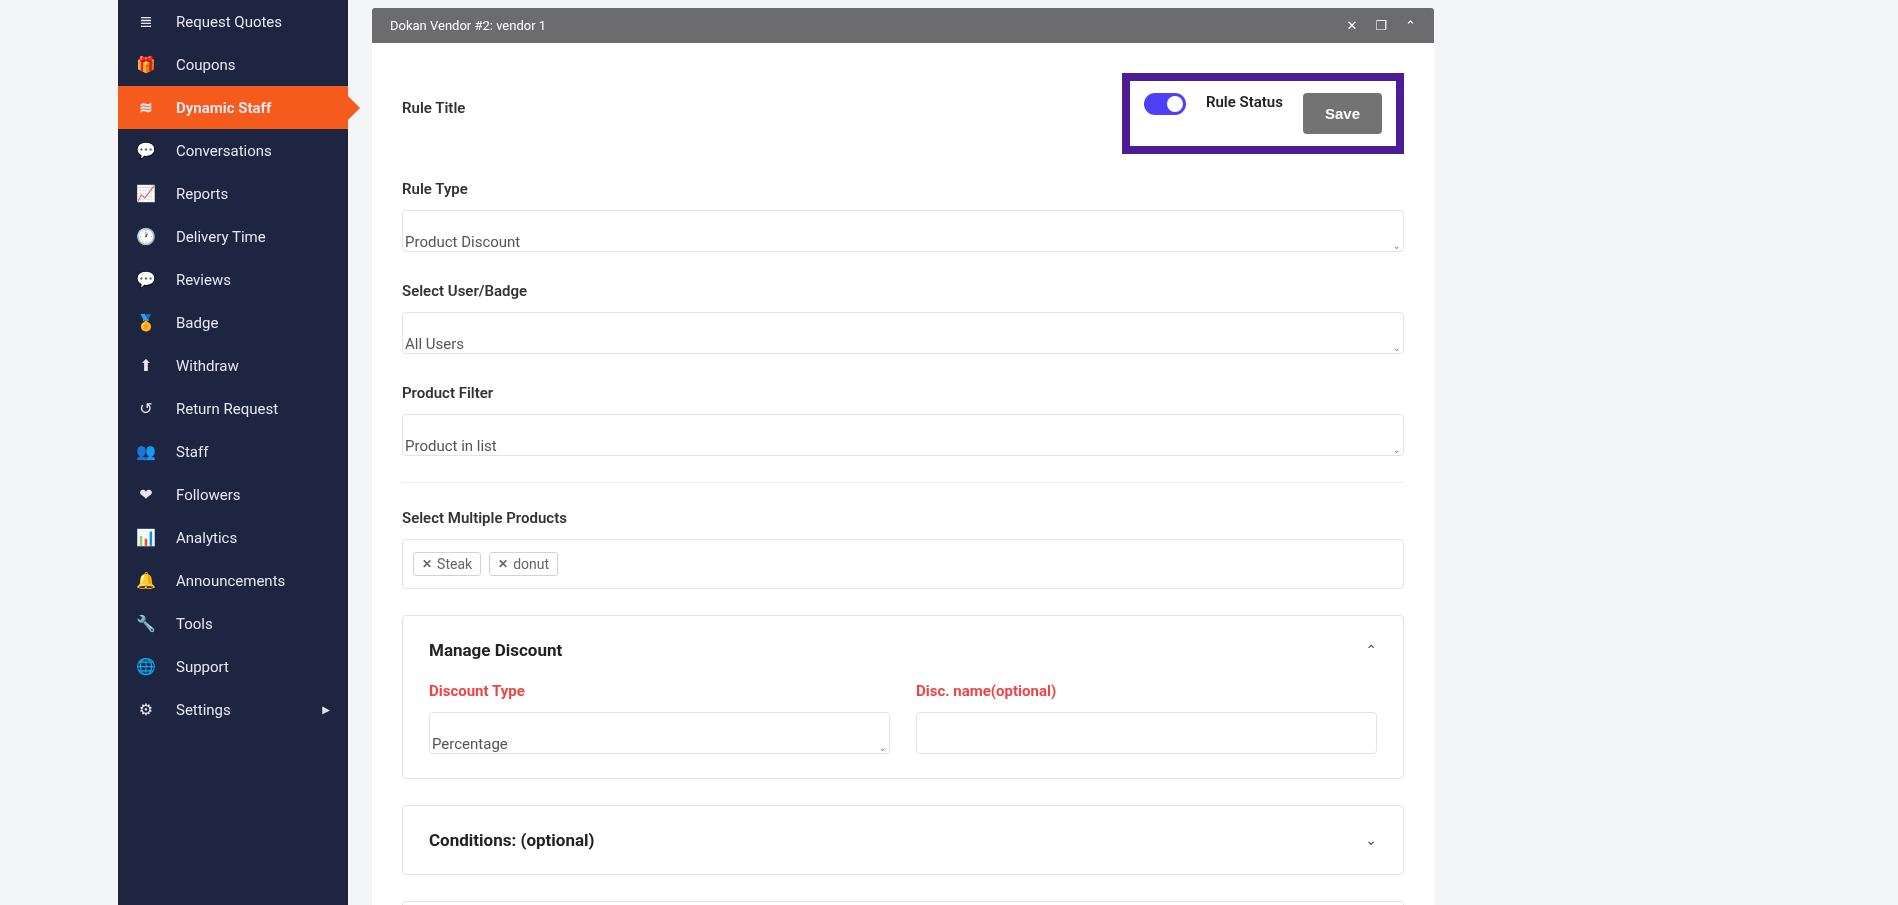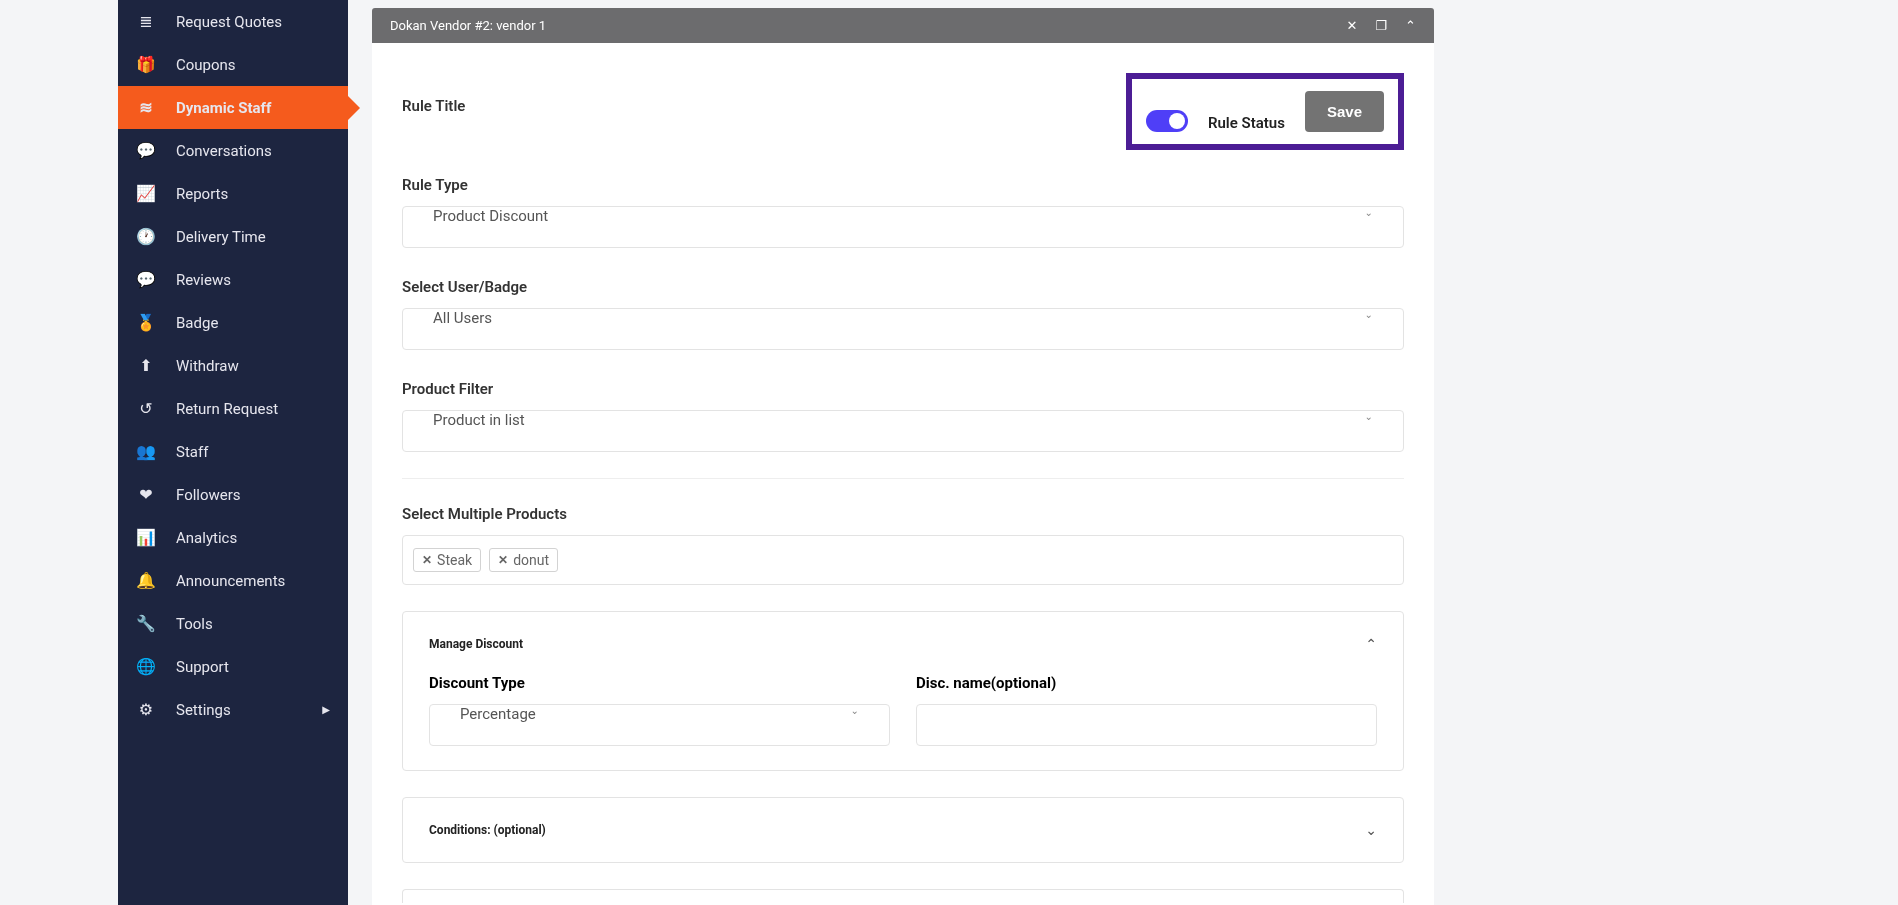--- a/index.html
+++ b/index.html
@@ -76,24 +76,24 @@
     width: 100%;
     height: 42px;
     border: 1px solid #e3e3e3;
     border-radius: 4px;
     padding: 0 14px;
     font-size: 15px;
     color: #555;
     background: #fff;
   }
   .status-save-box {
-    border: 6px solid #4c1d95;
+    border: 8px solid #4c1d95;
     padding: 12px 14px;
     display: flex;
-    align-items: flex-end;
+    align-items: flex-start;
     gap: 20px;
   }
   .toggle {
     width: 42px;
     height: 22px;
     background: #4f3ff7;
     border-radius: 11px;
     position: relative;
     cursor: pointer;
   }
@@ -122,23 +122,23 @@
     gap: 30px;
     margin-top: 26px;
     flex-direction: column;
   }
   .triple-row .col { flex: 1; }
   .select-box {
     width: 100%;
     height: 42px;
     border: 1px solid #e3e3e3;
     border-radius: 4px;
-    padding: 0 30px;
-    display: flex;
-    align-items: flex-start;
+    padding: 0 2px;
+    display: flex;
+    align-items: flex-end;
     justify-content: space-between;
     background: #fff;
     cursor: pointer;
     color: #555;
     font-size: 15px;
   }
   .select-box .caret { font-size: 10px; color: #888; }
   hr.sep { border: none; border-top: 1px solid #eee; margin: 26px 0; }
   .products-box {
     width: 100%;
@@ -168,25 +168,25 @@
     border-radius: 4px;
     margin-top: 26px;
     padding: 24px 26px;
   }
   .section-header {
     display: flex;
     align-items: center;
     justify-content: space-between;
     cursor: pointer;
   }
-  .section-title { font-size: 12px; font-weight: 700; color: #222; }
+  .section-title { font-size: 17px; font-weight: 700; color: #222; }
   .section-caret { font-size: 14px; color: #555; }
   .discount-row { display: flex; gap: 26px; margin-top: 22px; }
   .discount-row .dcol { flex: 1; }
-  .dlabel { font-weight: 700; font-size: 15px; color: #000000; margin-bottom: 12px; display: block; }
+  .dlabel { font-weight: 700; font-size: 15px; color: #ef4444; margin-bottom: 12px; display: block; }
 </style>
 </head>
 <body>
 
 <div class="container">
   <nav class="sidebar">
     <div class="sidebar-item">
       <span class="icon">≣</span>
       <span>Request Quotes</span>
     </div>

